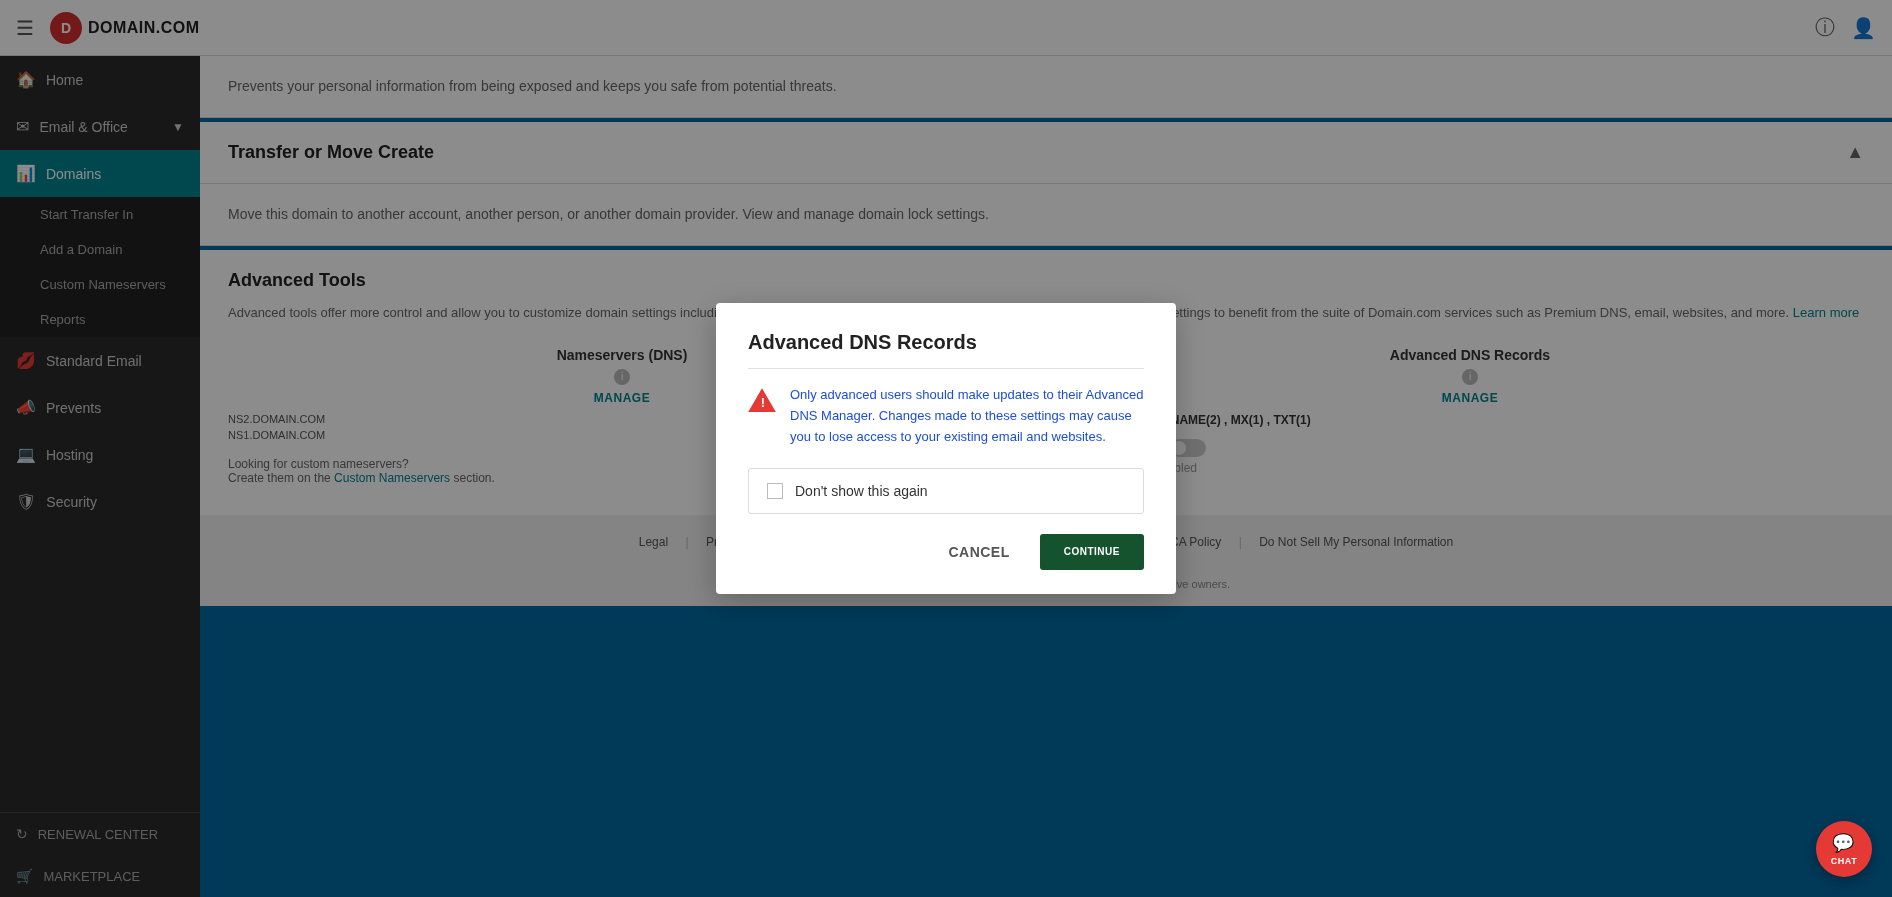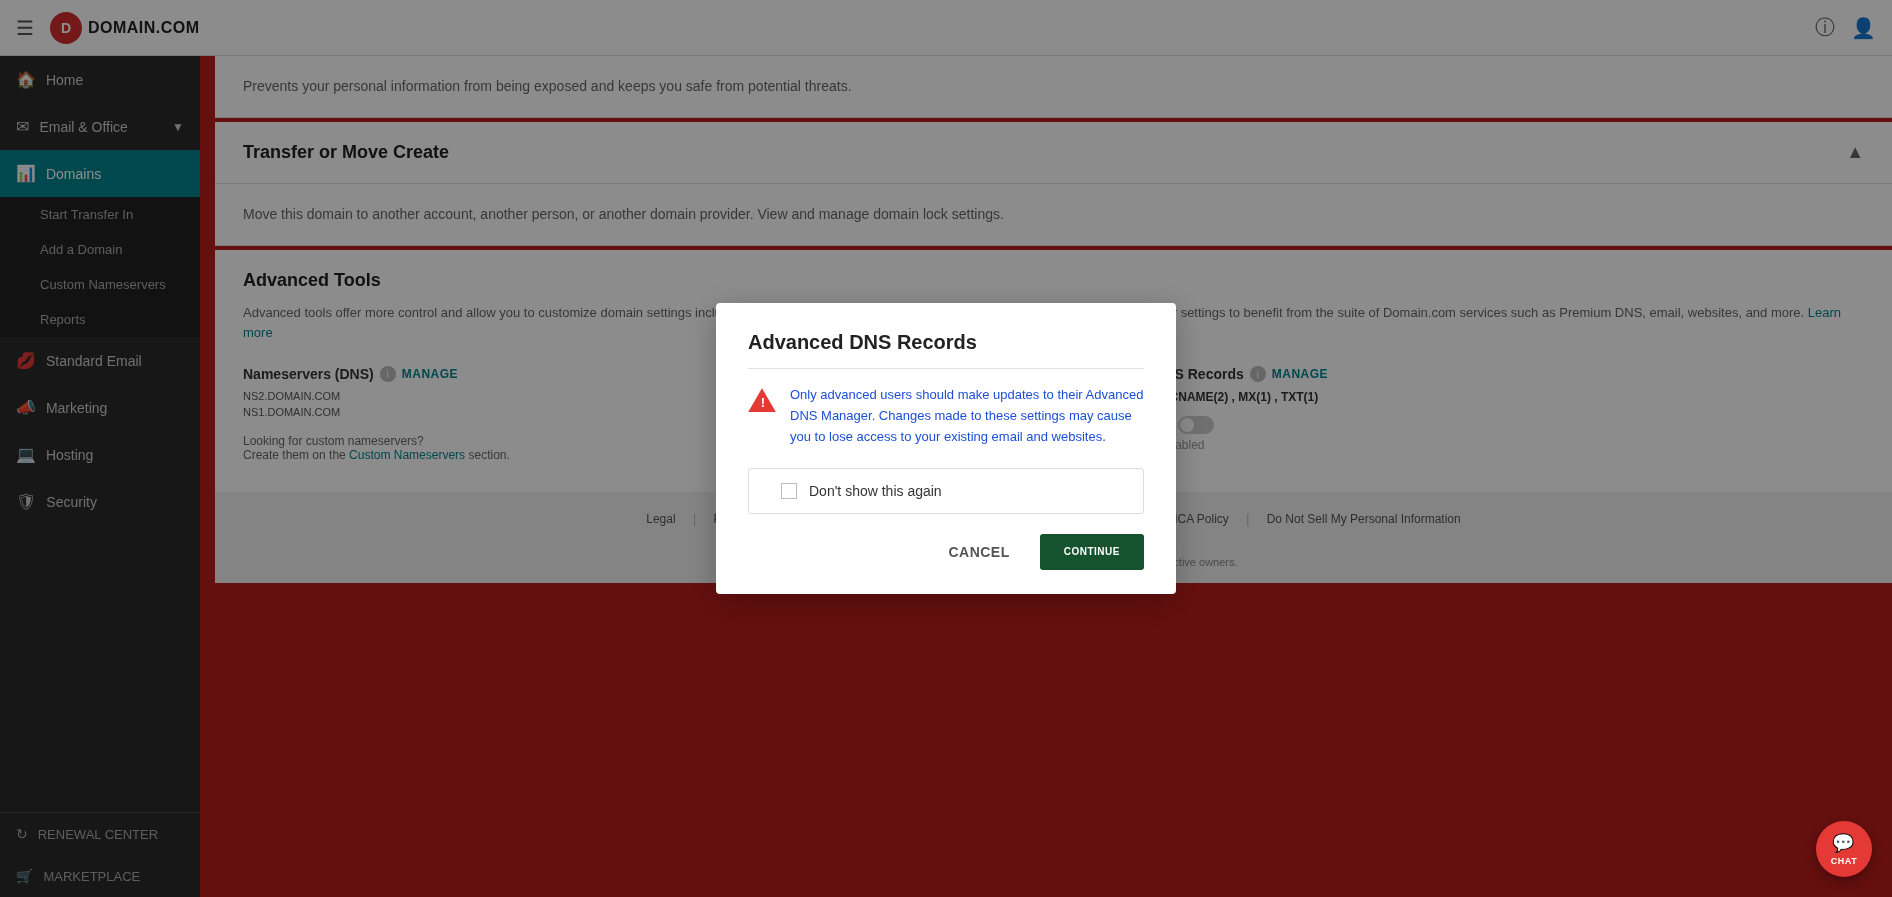--- a/index.html
+++ b/index.html
@@ -74,23 +74,22 @@
       cursor: pointer;
       font-size: 13px;
       color: #aaa;
     }
     .sidebar-bottom-item .icon { font-size: 14px; }
 
     
     .main {
       flex: 1;
       overflow-y: auto;
-      background: #b91c1c;
+      background: #0369a1;
       position: relative;
-      padding-left: 15px;
     }
 
     .content-area {
       padding: 0;
     }
 
     
     .section-card {
       background: #fff;
       margin-bottom: 4px;
@@ -127,20 +126,21 @@
     .dns-grid {
       display: grid;
       grid-template-columns: 1fr 1fr;
       gap: 0 60px;
     }
     .dns-left, .dns-right { padding-top: 8px; }
 
     .dns-label-row {
       display: flex; align-items: center; gap: 6px;
       margin-bottom: 8px;
+      flex-direction: column;
     }
     .dns-label { font-size: 14px; font-weight: 600; color: #333; }
     .dns-info { width: 16px; height: 16px; border-radius: 50%; background: #bbb; color: #fff; font-size: 10px; display: inline-flex; align-items: center; justify-content: center; cursor: pointer; }
     .manage-btn {
       background: none; border: none;
       color: #00838f; font-weight: bold; font-size: 12px; cursor: pointer;
       letter-spacing: 0.5px;
     }
     .dns-server { font-size: 11px; color: #555; margin-bottom: 4px; }
     .custom-ns-note { font-size: 12px; color: #666; margin-top: 16px; }
@@ -200,21 +200,21 @@
     .modal-body { display: flex; gap: 14px; align-items: flex-start; margin-bottom: 20px; }
     .modal-warn-icon {
       width: 28px; height: 28px; flex-shrink: 0;
       margin-top: 2px;
     }
     .modal-text { font-size: 13px; color: #1d4ed8; line-height: 1.6; }
 
     .modal-checkbox-row {
       border: 1px solid #ddd;
       border-radius: 3px;
-      padding: 14px 32px;
+      padding: 14px 18px;
       display: flex;
       align-items: center;
       gap: 12px;
       margin-bottom: 20px;
       cursor: pointer;
     }
     .modal-checkbox {
       width: 16px; height: 16px; border: 1px solid #bbb;
       background: #fff; flex-shrink: 0; cursor: pointer;
     }
@@ -293,21 +293,21 @@
       <div class="sidebar-sub-item">Add a Domain</div>
       <div class="sidebar-sub-item">Custom Nameservers</div>
       <div class="sidebar-sub-item">Reports</div>
     </div>
     <div class="sidebar-item">
       <span class="icon">💋</span>
       <span>Standard Email</span>
     </div>
     <div class="sidebar-item">
       <span class="icon">📣</span>
-      <span>Marketing</span>
+      <span>Prevents</span>
     </div>
     <div class="sidebar-item">
       <span class="icon">💻</span>
       <span>Hosting</span>
     </div>
     <div class="sidebar-item">
       <span class="icon">🛡</span>
       <span>Security</span>
     </div>
     <div class="sidebar-bottom">

